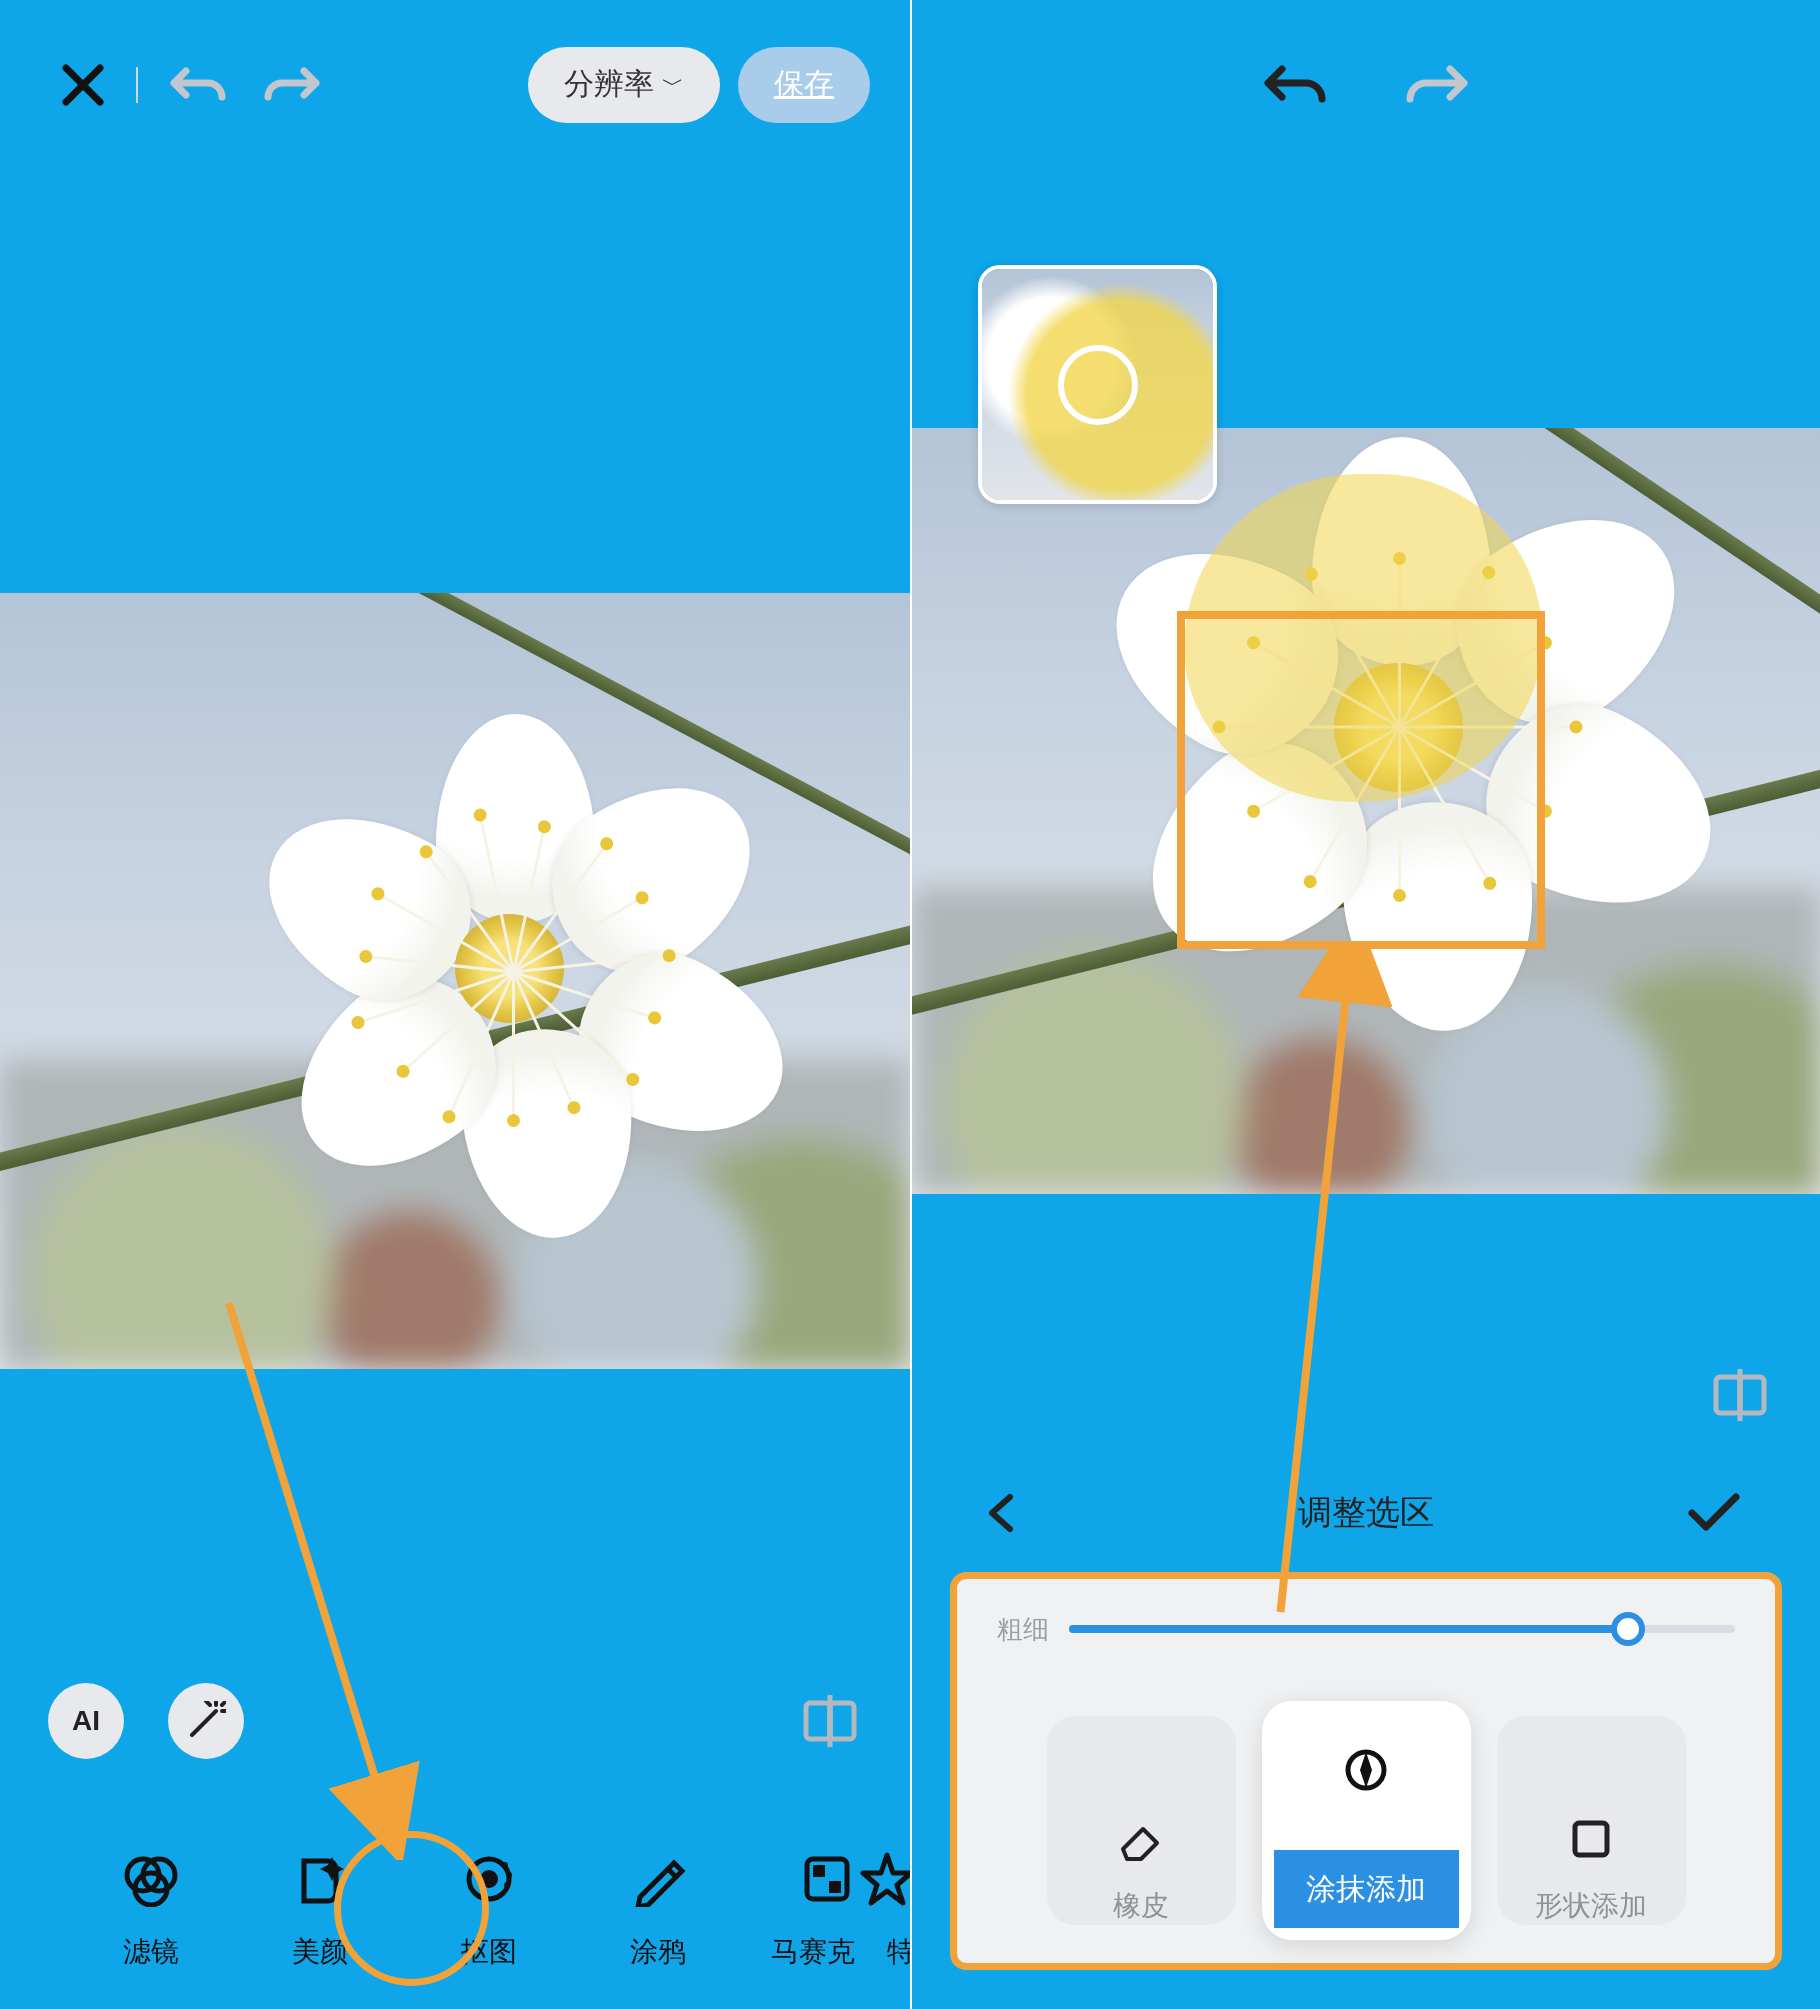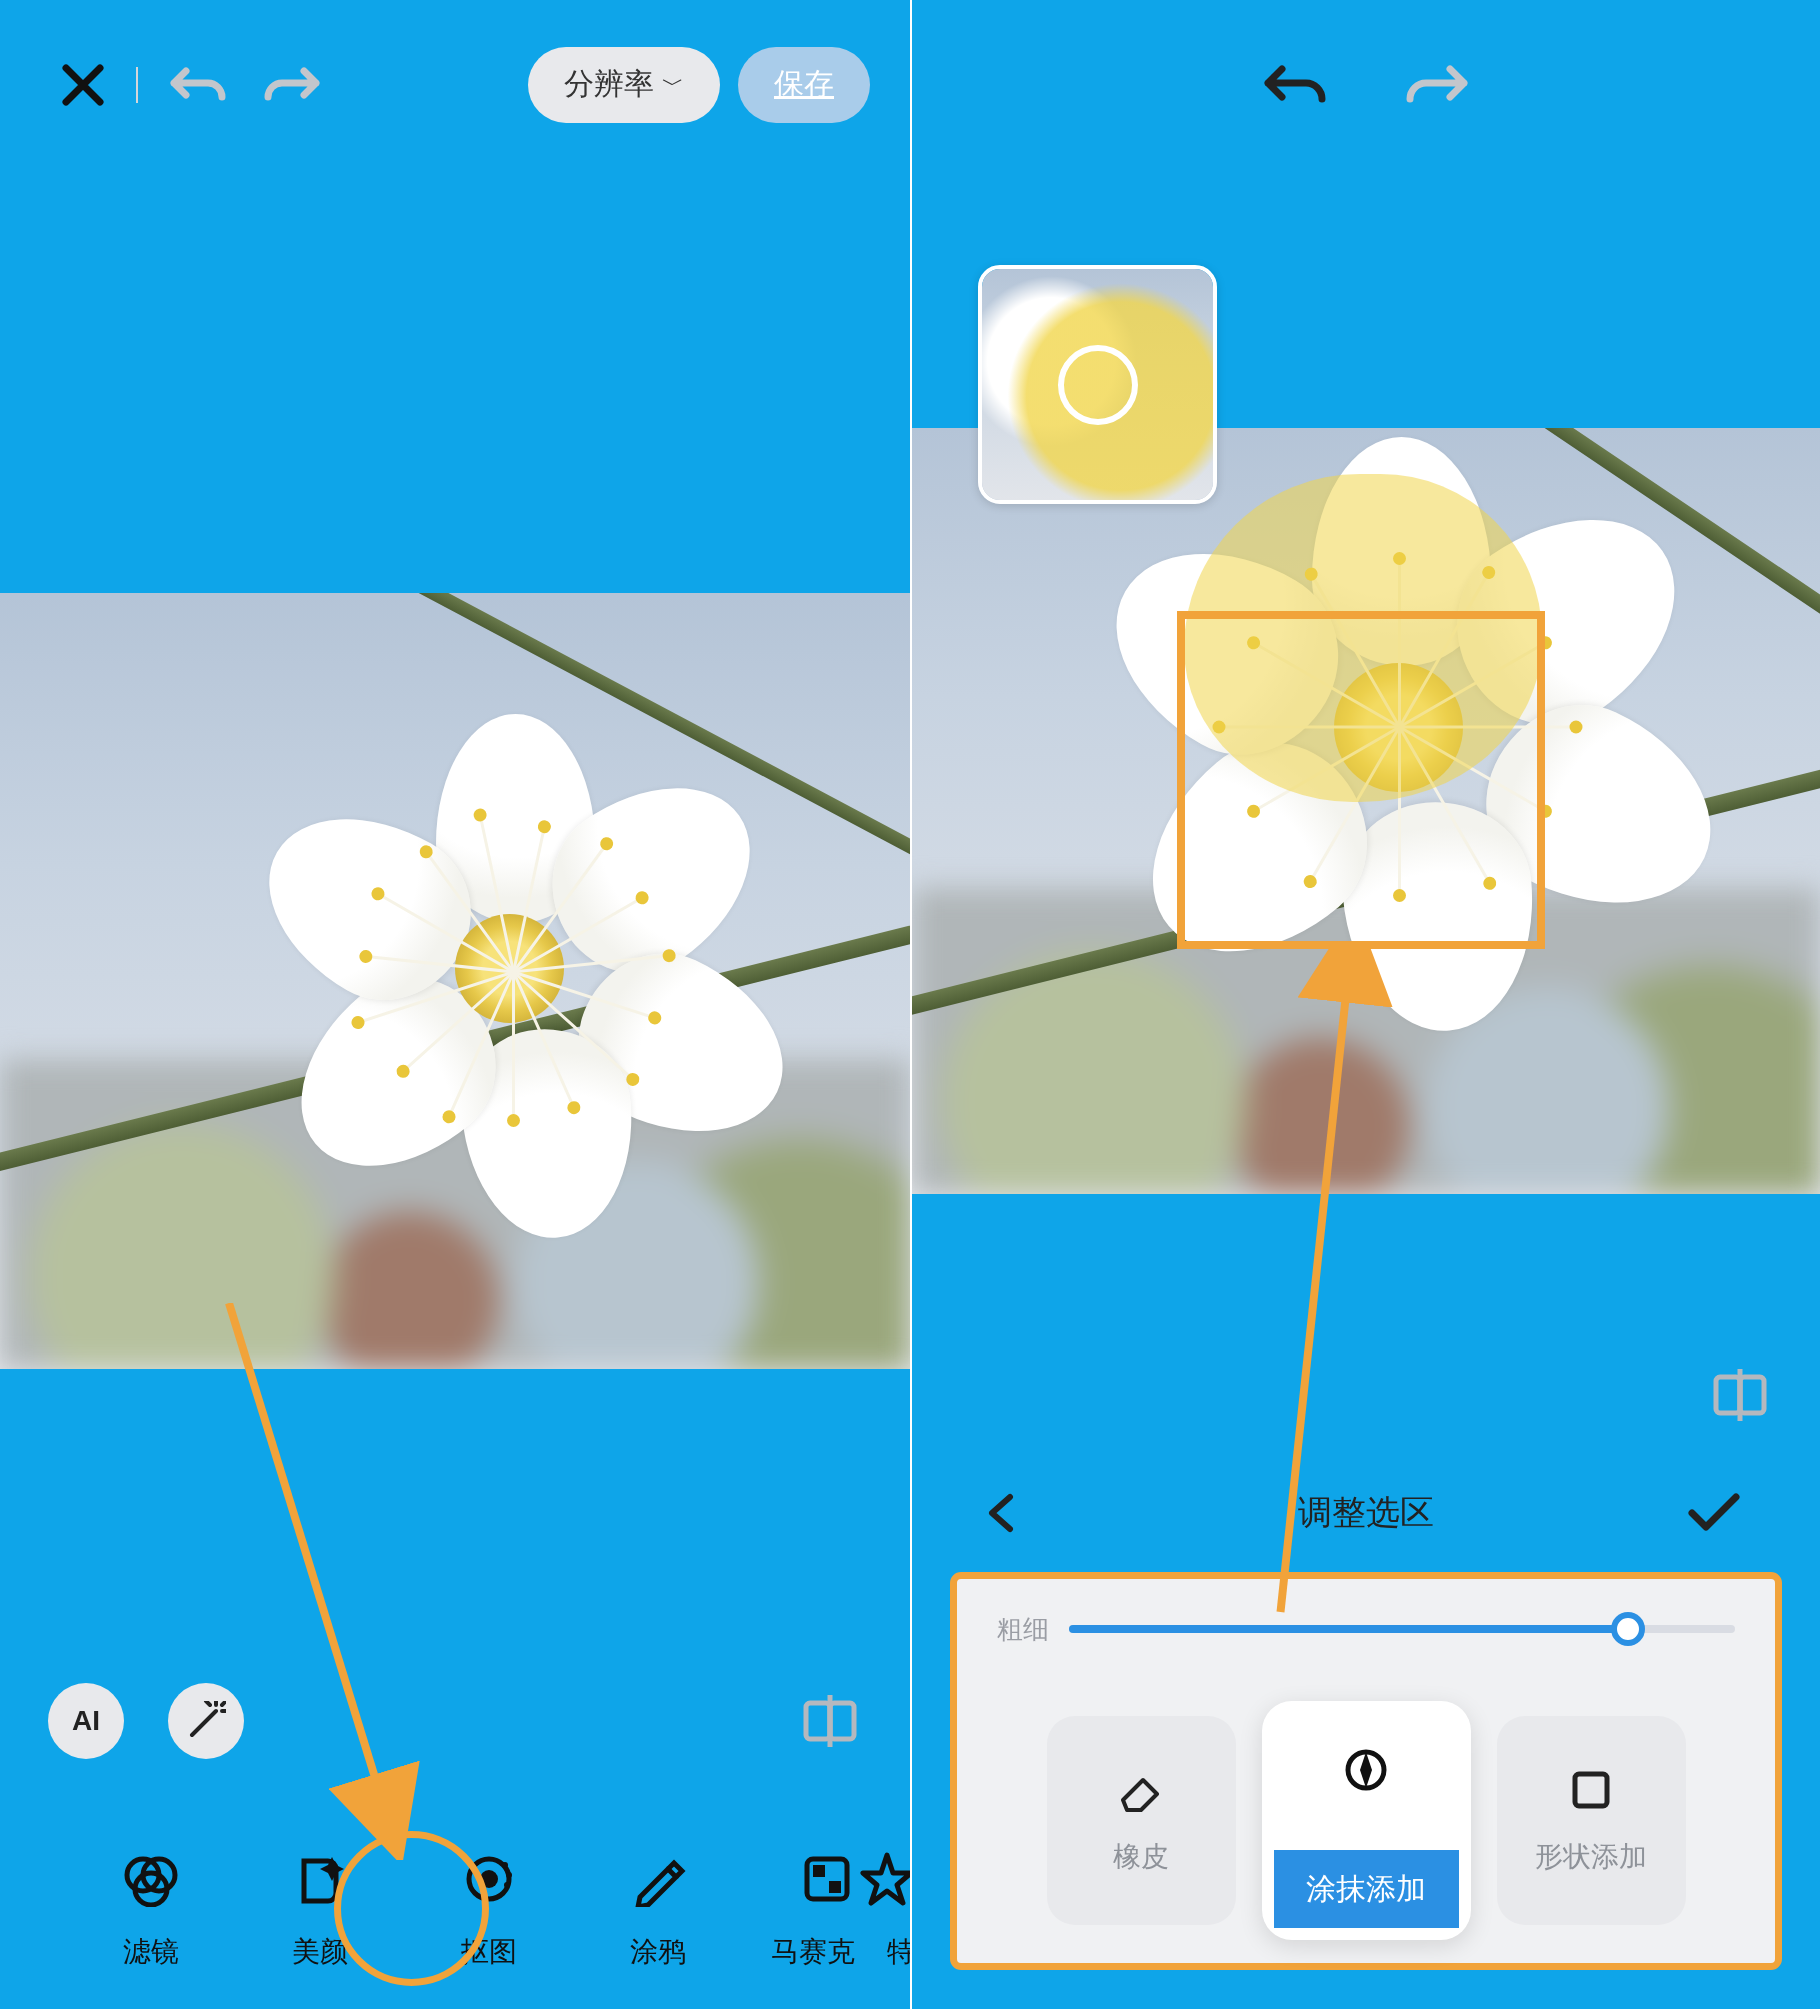--- a/index.html
+++ b/index.html
@@ -40,28 +40,28 @@
 .right .ubtn{margin:0 40px;}
 .zoombox{position:absolute;left:66px;top:265px;width:239px;height:239px;border:4px solid #fff;border-radius:22px;overflow:hidden;box-shadow:0 2px 10px rgba(0,0,0,.15);}
 .zoom-ring{position:absolute;left:50%;top:50%;width:80px;height:80px;border:6px solid #fff;border-radius:50%;transform:translate(-50%,-50%);}
 .right .photo2{position:absolute;left:0;right:0;top:428px;height:766px;overflow:hidden;}
 .sel-overlay{position:absolute;background:rgba(241,214,76,.55);}
 .sel-box{position:absolute;border:8px solid #f1a33a;pointer-events:none;}
 .panelbar{position:absolute;left:0;right:0;top:1473px;height:80px;display:flex;align-items:center;justify-content:center;}
 .panelbar .back{position:absolute;left:70px;cursor:pointer;}
 .panelbar .ok{position:absolute;right:80px;cursor:pointer;}
 .panelbar .ttl{font-size:34px;color:#222;}
-.panel{position:absolute;left:38px;right:38px;top:1572px;bottom:40px;border:7px solid #f1a33a;border-radius:11px;background:#f0f1f3;}
+.panel{position:absolute;left:38px;right:38px;top:1572px;bottom:40px;border:7px solid #f1a33a;border-radius:16px;background:#f0f1f3;}
 .sliderrow{position:absolute;left:40px;right:40px;top:30px;height:40px;display:flex;align-items:center;gap:20px;}
 .slbl{font-size:26px;color:#9a9da4;}
 .strack{position:relative;flex:1;height:8px;background:#d9dce3;border-radius:4px;}
 .sfill{position:absolute;left:0;top:0;bottom:0;width:84%;background:#2b90e3;border-radius:4px;}
 .sthumb{position:absolute;left:84%;top:50%;width:34px;height:34px;border:6px solid #2b90e3;background:#fff;border-radius:50%;transform:translate(-50%,-50%);}
 .cards{position:absolute;left:0;right:0;top:119px;bottom:20px;display:flex;align-items:center;justify-content:center;gap:26px;}
-.card{width:189px;height:209px;background:#e8e9ec;border-radius:28px;display:flex;flex-direction:column;align-items:center;justify-content:center;gap:24px;cursor:pointer;}
+.card{width:189px;height:209px;background:#e8e9ec;border-radius:28px;display:flex;flex-direction:column;align-items:center;justify-content:flex-end;gap:24px;cursor:pointer;}
 .card .cic{width:48px;height:48px;}
 .card .clbl{font-size:28px;color:#8e9299;}
 .card.active{width:209px;height:239px;background:#fff;border-radius:30px;box-shadow:0 6px 24px rgba(0,0,0,.12);padding:12px;overflow:hidden;justify-content:flex-start;}
 .card.active .top{flex:1;display:flex;align-items:center;justify-content:center;}
 .card.active .bot{height:78px;width:100%;background:#2b90e3;display:flex;align-items:center;justify-content:center;}
 .card.active .clbl{color:#fff;font-size:30px;}
 svg{display:block;}
 </style>
 </head>
 <body>

